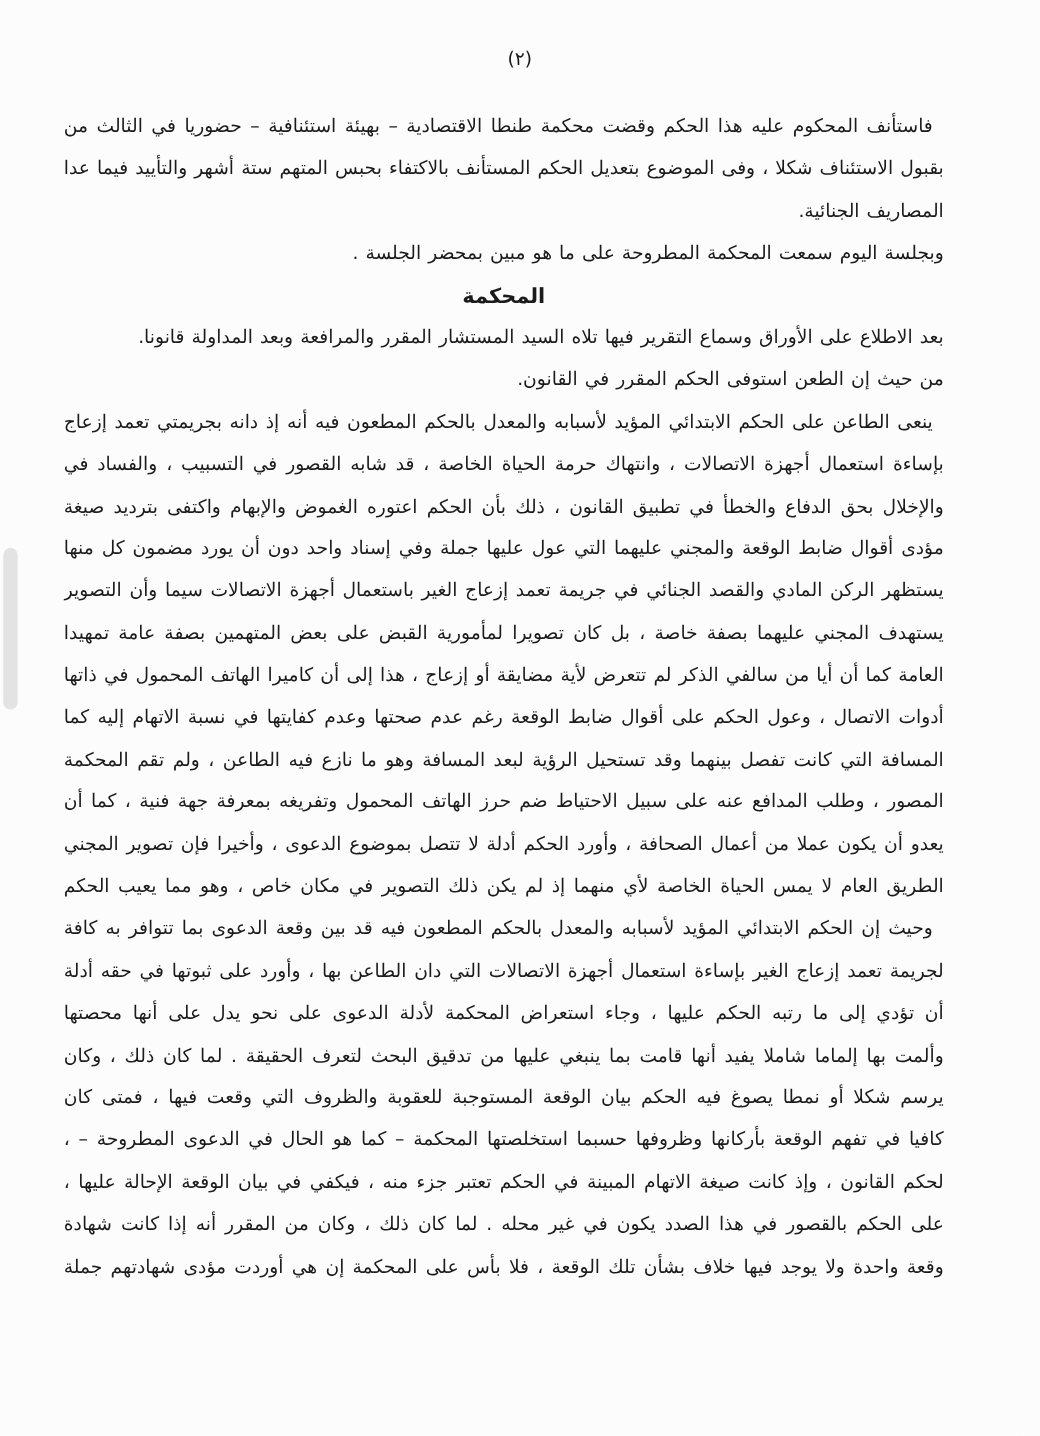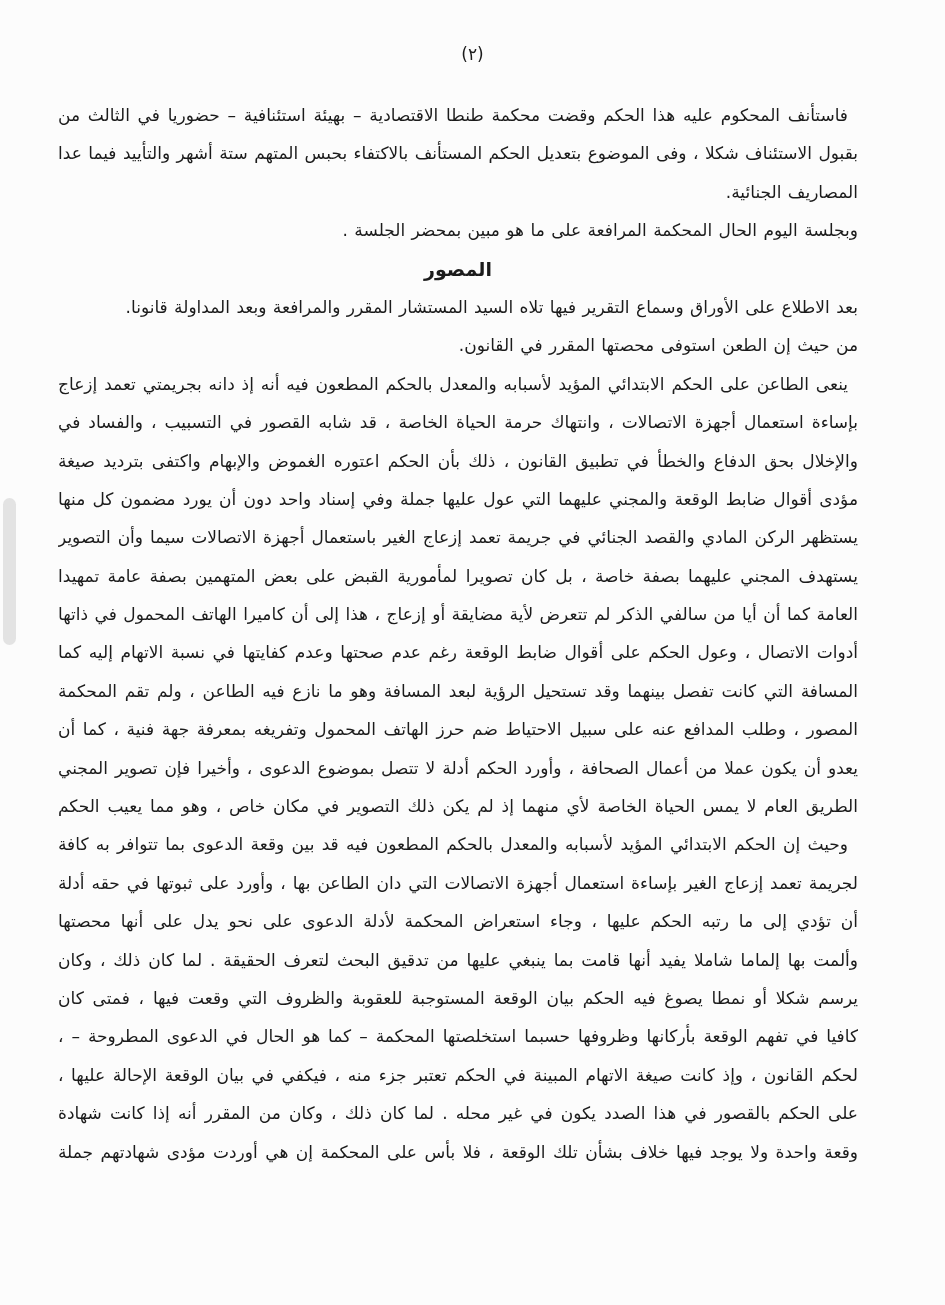--- a/index.html
+++ b/index.html
@@ -50,24 +50,24 @@
 </head>
 <body>
 
 <div class="page">
   <div class="page-number">(٢)</div>
 
   <div class="doc-body">
       <div class="line justify indent">فاستأنف المحكوم عليه هذا الحكم وقضت محكمة طنطا الاقتصادية – بهيئة استئنافية – حضوريا في الثالث من يوليو ٢٠٢٢</div>
       <div class="line justify">بقبول الاستئناف شكلا ، وفى الموضوع بتعديل الحكم المستأنف بالاكتفاء بحبس المتهم ستة أشهر والتأييد فيما عدا ذلك وألزمته</div>
       <div class="line end">المصاريف الجنائية.</div>
-      <div class="line end">وبجلسة اليوم الحال المحكمة المرافعة على ما هو مبين بمحضر الجلسة .</div>
-      <div class="line heading">المصور</div>
+      <div class="line end">وبجلسة اليوم سمعت المحكمة المطروحة على ما هو مبين بمحضر الجلسة .</div>
+      <div class="line heading">المحكمة</div>
       <div class="line end">بعد الاطلاع على الأوراق وسماع التقرير فيها تلاه السيد المستشار المقرر والمرافعة وبعد المداولة قانونا.</div>
-      <div class="line end">من حيث إن الطعن استوفى محصتها المقرر في القانون.</div>
+      <div class="line end">من حيث إن الطعن استوفى الحكم المقرر في القانون.</div>
       <div class="line justify indent">ينعى الطاعن على الحكم الابتدائي المؤيد لأسبابه والمعدل بالحكم المطعون فيه أنه إذ دانه بجريمتي تعمد إزعاج ومضايقة الغير</div>
       <div class="line justify">بإساءة استعمال أجهزة الاتصالات ، وانتهاك حرمة الحياة الخاصة ، قد شابه القصور في التسبيب ، والفساد في الاستدلال ،</div>
       <div class="line justify">والإخلال بحق الدفاع والخطأ في تطبيق القانون ، ذلك بأن الحكم اعتوره الغموض والإبهام واكتفى بترديد صيغة الاتهام ، وأورد</div>
       <div class="line justify">مؤدى أقوال ضابط الوقعة والمجني عليهما التي عول عليها جملة وفي إسناد واحد دون أن يورد مضمون كل منها على حدة ، ولم</div>
       <div class="line justify">يستظهر الركن المادي والقصد الجنائي في جريمة تعمد إزعاج الغير باستعمال أجهزة الاتصالات سيما وأن التصوير لم يكن</div>
       <div class="line justify">يستهدف المجني عليهما بصفة خاصة ، بل كان تصويرا لمأمورية القبض على بعض المتهمين بصفة عامة تمهيدا لعرضهم على النيابة</div>
       <div class="line justify">العامة كما أن أيا من سالفي الذكر لم تتعرض لأية مضايقة أو إزعاج ، هذا إلى أن كاميرا الهاتف المحمول في ذاتها لا تعد من</div>
       <div class="line justify">أدوات الاتصال ، وعول الحكم على أقوال ضابط الوقعة رغم عدم صحتها وعدم كفايتها في نسبة الاتهام إليه كما خلت من بيان</div>
       <div class="line justify">المسافة التي كانت تفصل بينهما وقد تستحيل الرؤية لبعد المسافة وهو ما نازع فيه الطاعن ، ولم تقم المحكمة بمطالعة مقطع الفيديو</div>
       <div class="line justify">المصور ، وطلب المدافع عنه على سبيل الاحتياط ضم حرز الهاتف المحمول وتفريغه بمعرفة جهة فنية ، كما أن الفعل المسند إليه لا</div>

